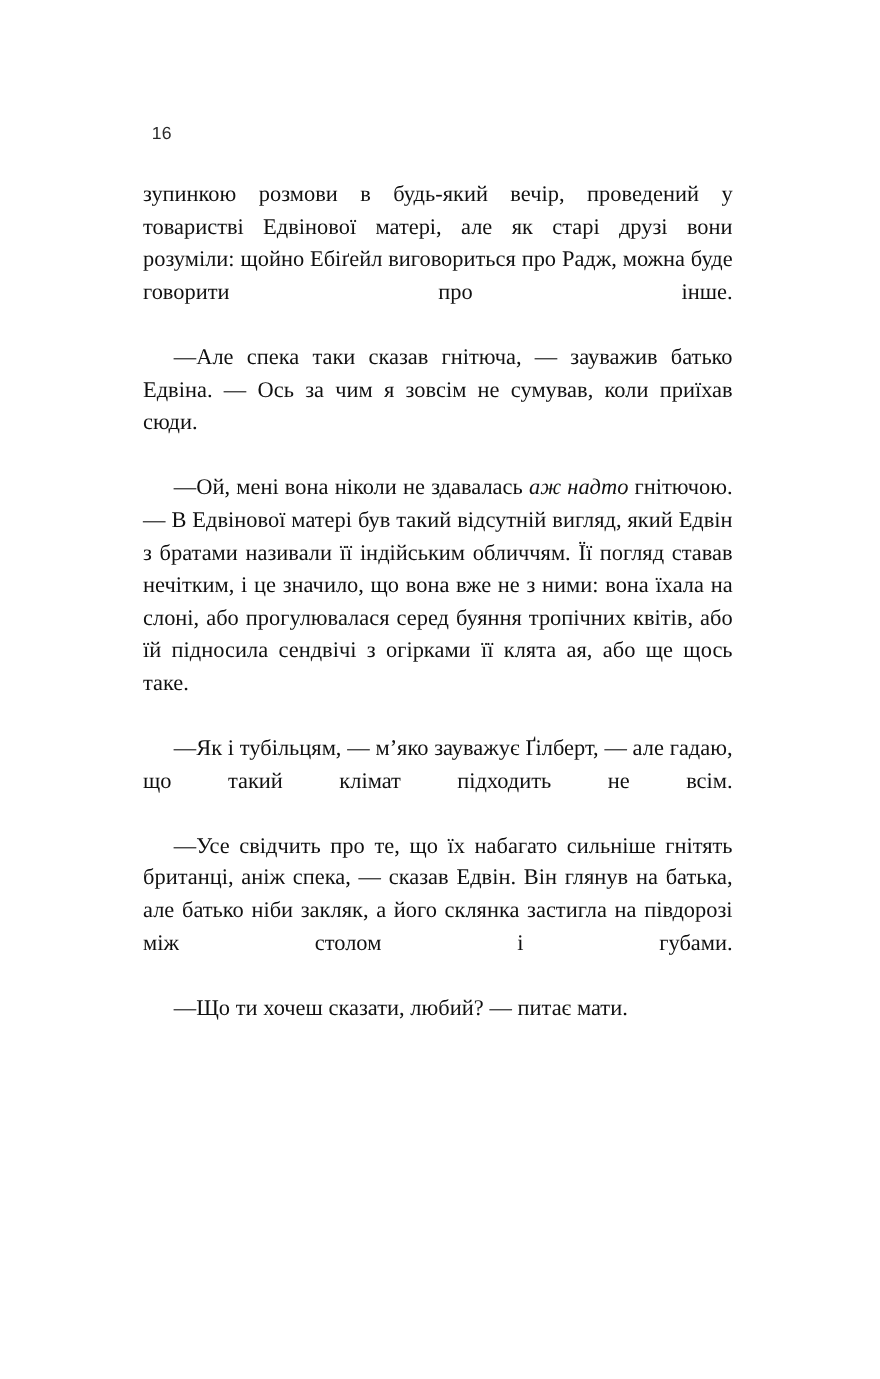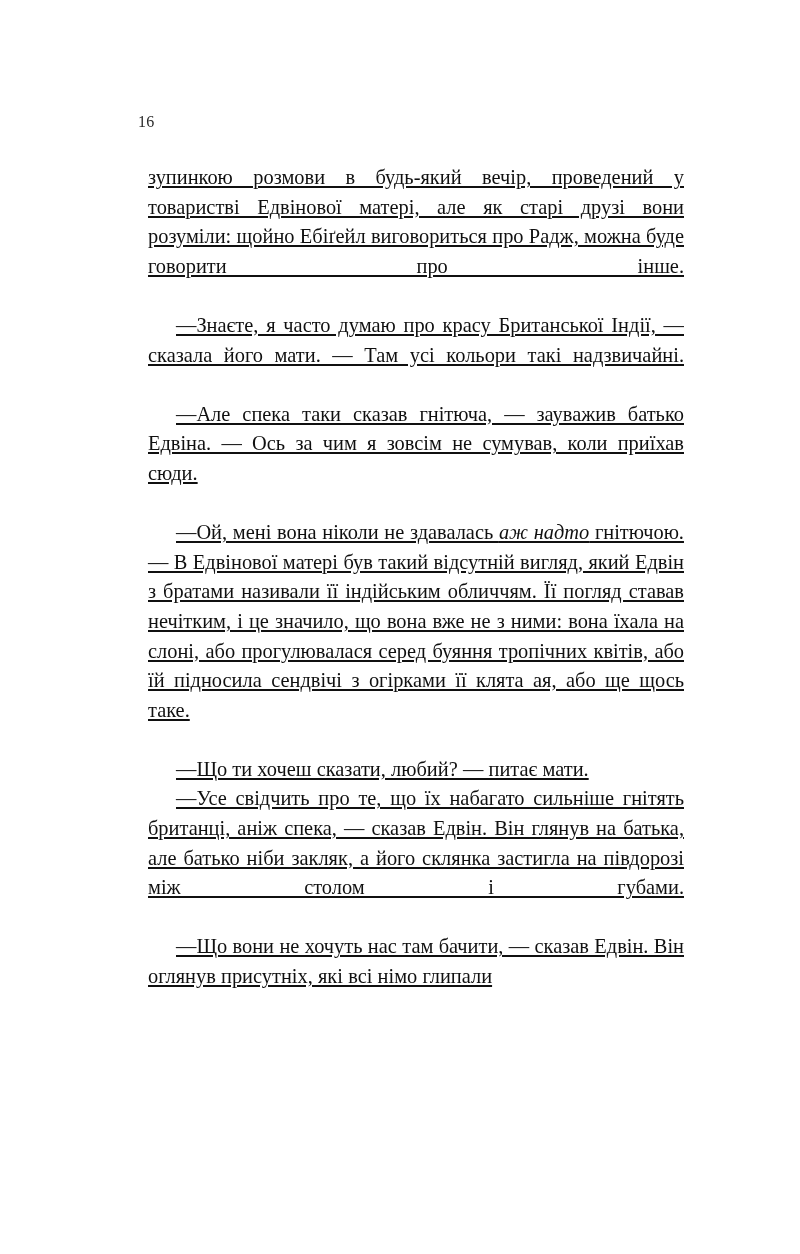--- a/index.html
+++ b/index.html
@@ -22,28 +22,27 @@
     box-sizing: border-box;
   }
   .folio {
     position: absolute;
     left: 138px;
     top: 112px;
     font-size: 16px;
     line-height: 20px;
     color: #2a2a2a;
     letter-spacing: 0.2px;
-    font-family: Liberation Serif, serif;
+    font-family: Liberation Sans, sans-serif;
   }
   .textblock {
     position: absolute;
-    left: 148px;
+    left: 130px;
     top: 163px;
     width: 536px;
-    text-decoration: underline;
   }
   p.para {
     margin: 0;
     font-size: 20.4px;
     line-height: 29.6px;
     text-align: justify;
     text-justify: inter-word;
     text-indent: 0;
     word-spacing: 0.1px;
     hyphens: manual;
@@ -69,29 +68,28 @@
 <body>
 
 <div class="page">
 
   <div class="folio">16</div>
 
   <div class="textblock">
 
     <p class="para">зупинкою розмови в будь-який вечір, проведений у товаристві Едвінової матері, але як старі друзі вони розуміли: щойно Ебіґейл виговориться про Радж, можна буде говорити про інше.</p>
 
-    <p class="para indent">—Знаєте, я часто думаю про красу Британської Індії, — сказала його мати. — Там усі кольори такі надзвичайні.</p>
 
     <p class="para indent">—Але спека таки сказав гнітюча, — зауважив батько Едвіна. — Ось за чим я зовсім не сумував, коли приїхав сюди.</p>
 
     <p class="para indent"><span>—Ой, мені вона ніколи не здавалась </span><span class="ital">аж надто</span><span> гнітючою. — В Едвінової матері був такий відсутній вигляд, який Едвін з братами називали її індійським обличчям. Її погляд ставав нечітким, і це значило, що вона вже не з ними: вона їхала на слоні, або прогулювалася серед буяння тропічних квітів, або їй підносила сендвічі з огірками її клята ая, або ще щось таке.</span></p>
 
+    <p class="para indent">—Як і тубільцям, — м’яко зауважує Ґілберт, — але гадаю, що такий клімат підходить не всім.</p>
 
+
+    <p class="para indent">—Усе свідчить про те, що їх набагато сильніше гнітять британці, аніж спека, — сказав Едвін. Він глянув на батька, але батько ніби закляк, а його склянка застигла на півдорозі між столом і губами.</p>
 
     <p class="para indent nostretch">—Що ти хочеш сказати, любий? — питає мати.</p>
 
-    <p class="para indent">—Усе свідчить про те, що їх набагато сильніше гнітять британці, аніж спека, — сказав Едвін. Він глянув на батька, але батько ніби закляк, а його склянка застигла на півдорозі між столом і губами.</p>
-
-    <p class="para indent nostretch">—Що вони не хочуть нас там бачити, — сказав Едвін. Він оглянув присутніх, які всі німо глипали</p>
 
   </div>
 
 </div>
 
 </body></html>

